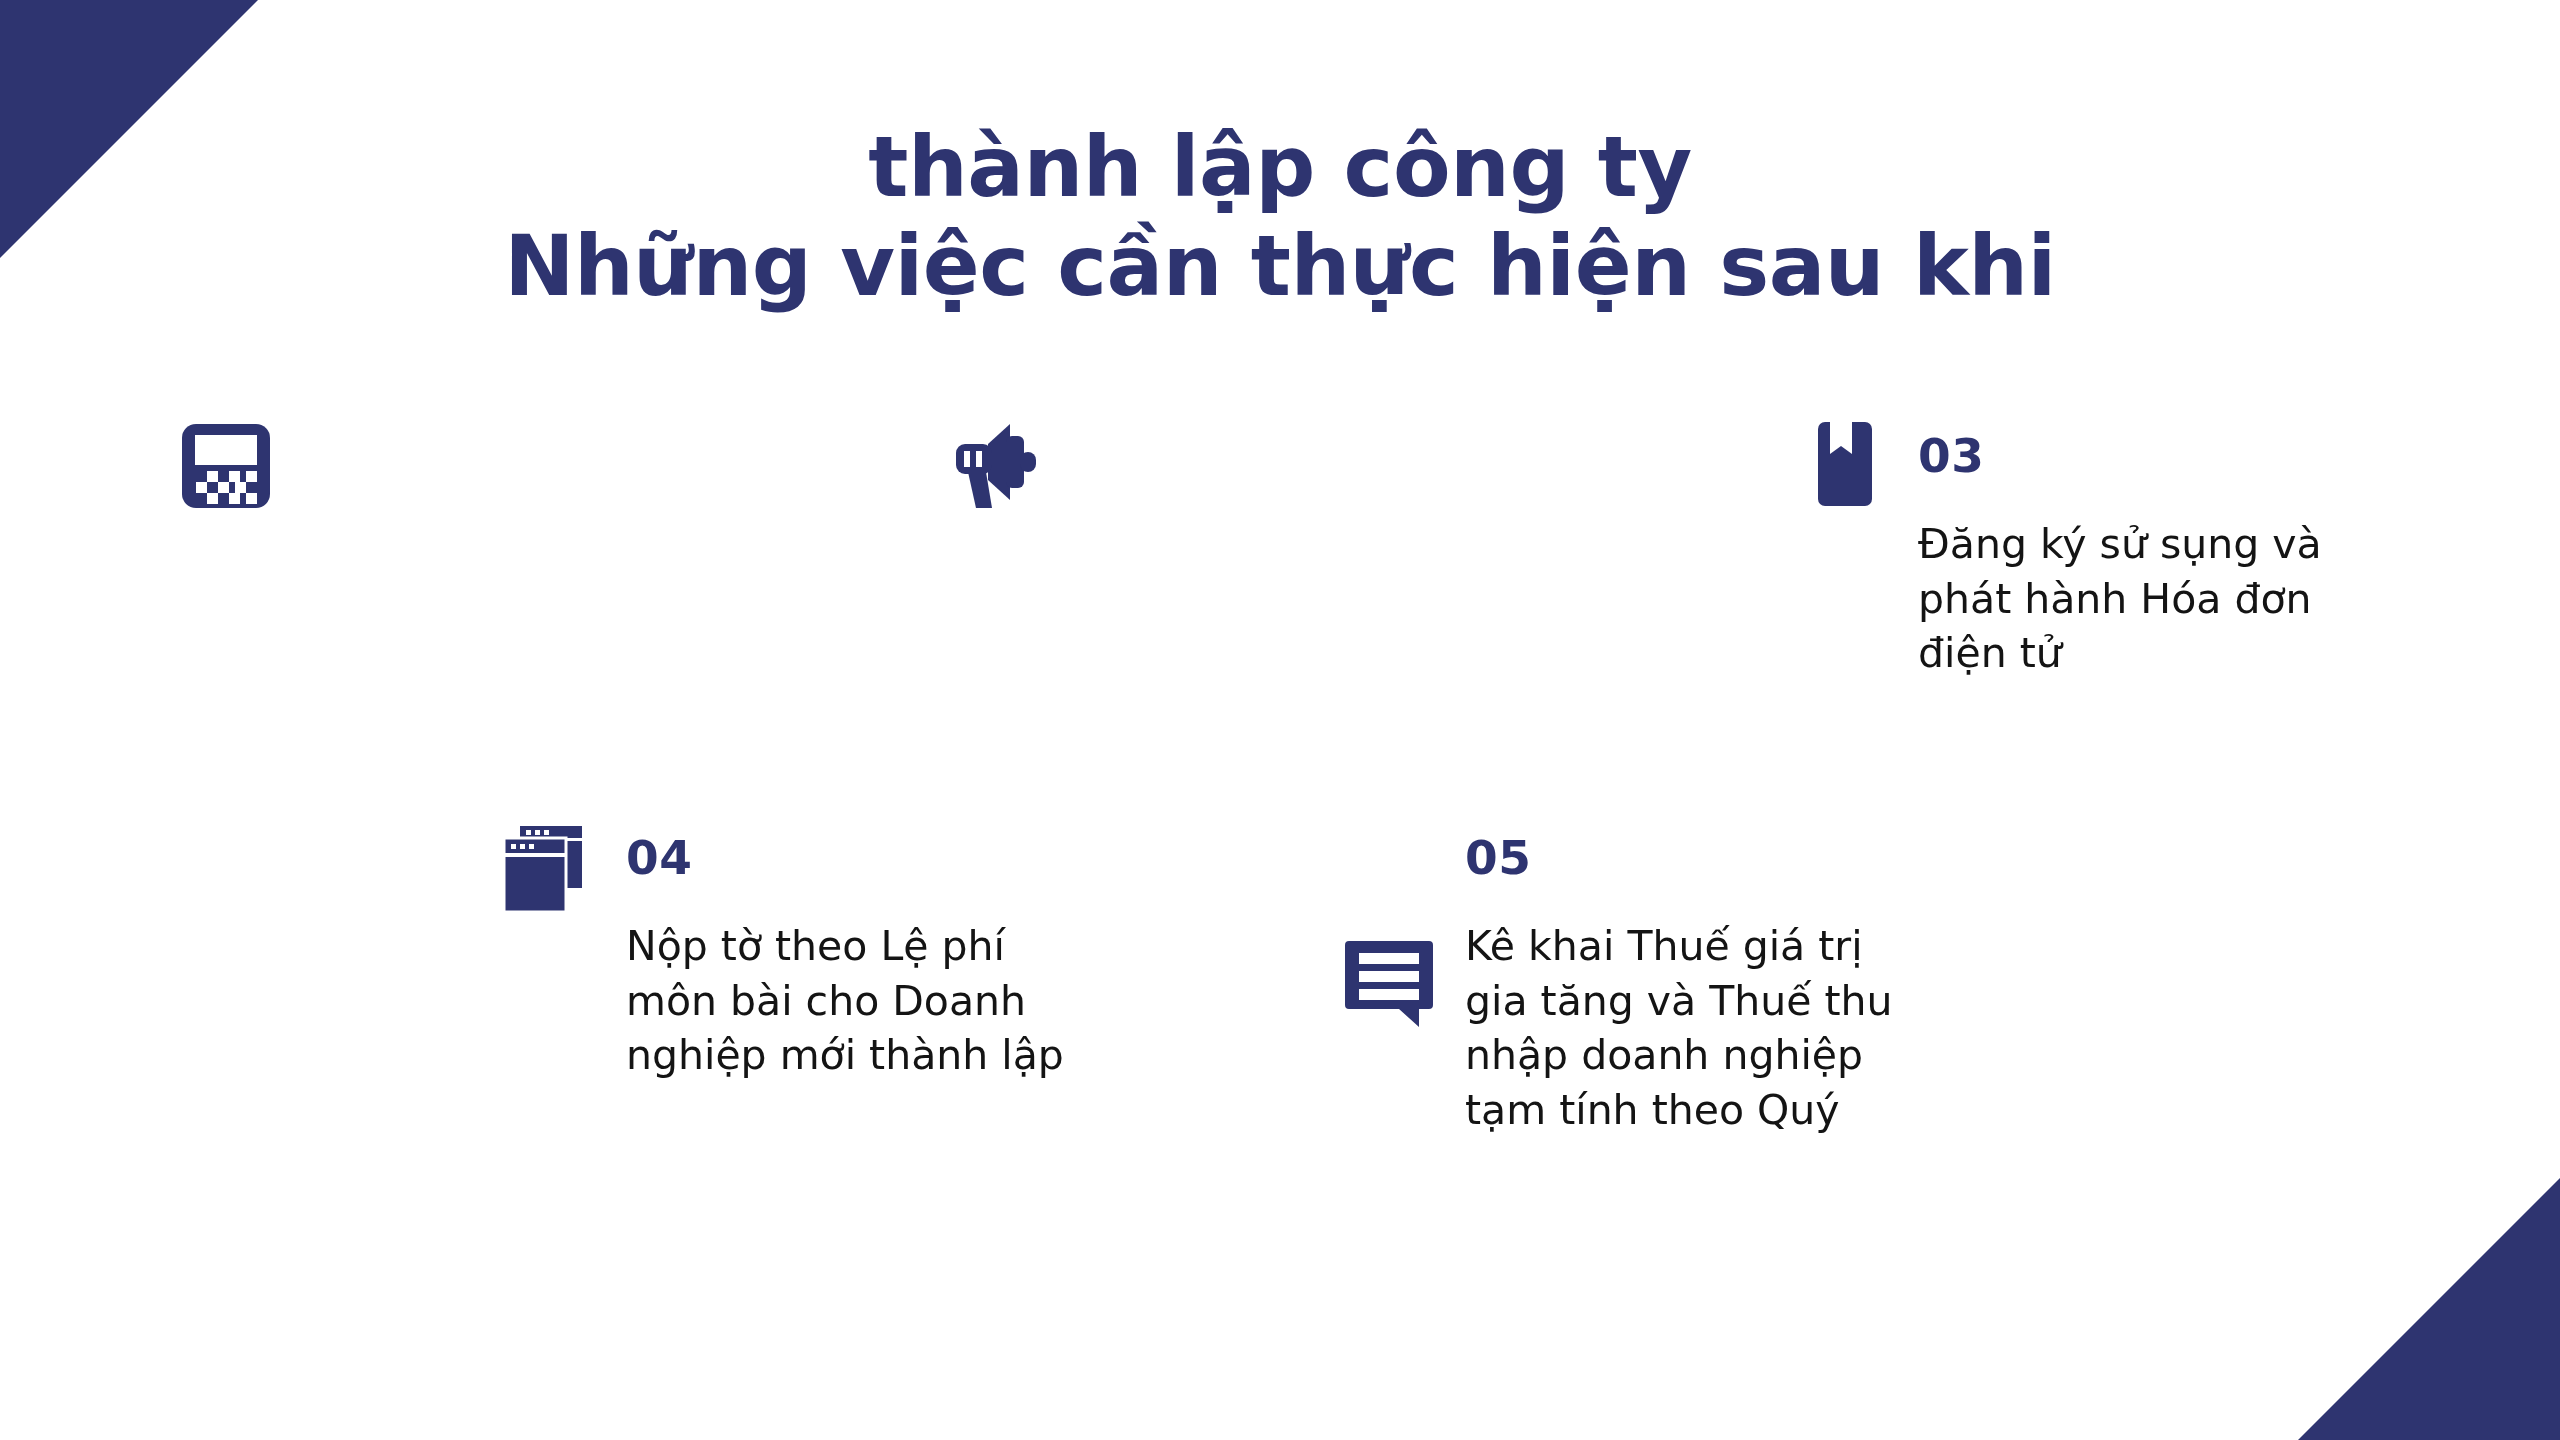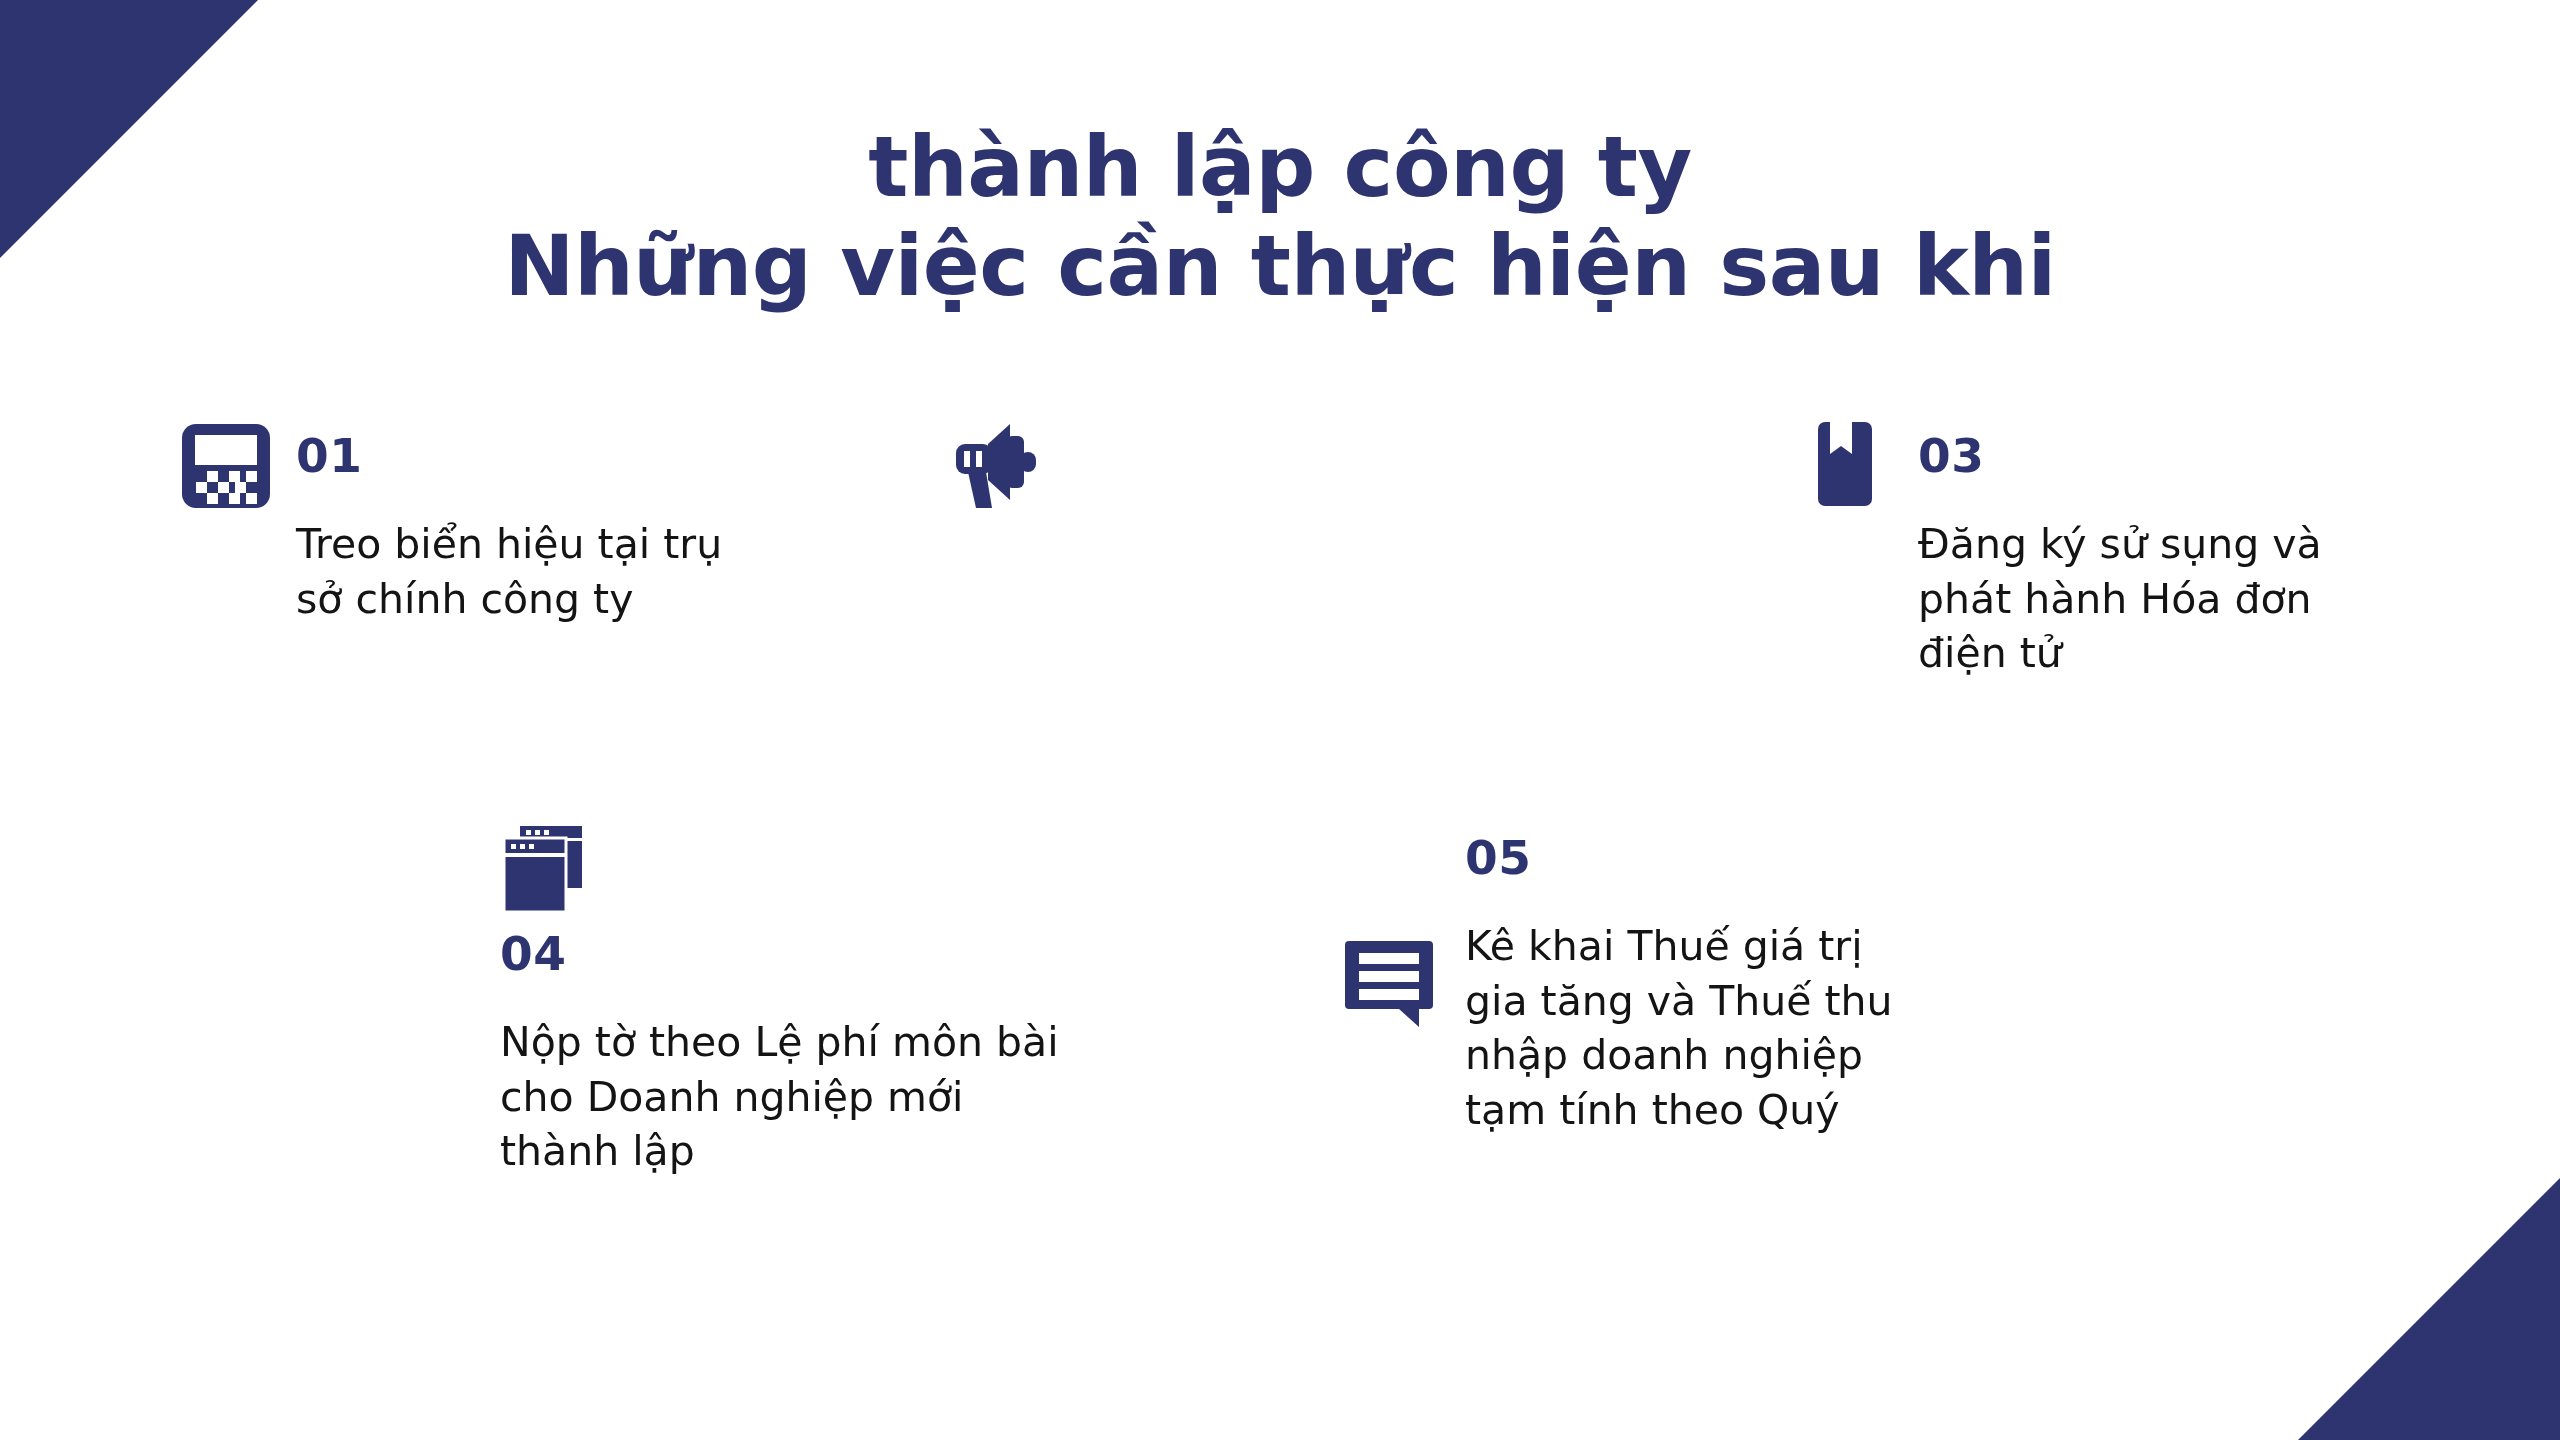--- a/index.html
+++ b/index.html
@@ -94,21 +94,21 @@
     color: #141414;
     font-size: 41px;
     line-height: 1.33;
     font-weight: normal;
   }
 
   
   #card-01 { top: 418px; left: 178px;  width: 560px; }
   #card-02 { top: 418px; left: 948px;  width: 560px; }
   #card-03 { top: 418px; left: 1800px; width: 560px; }
-  #card-04 { top: 820px; left: 500px;  width: 570px; flex-direction: column; }
+  #card-04 { top: 820px; left: 500px;  width: 570px; }
   #card-05 { top: 820px; left: 1345px; width: 580px; align-items: center; }
 
   
   #card-01 .card-body,
   #card-02 .card-body,
   #card-03 .card-body,
   #card-04 .card-body,
   #card-05 .card-body { padding-top: 14px; }
 
   #card-04 .card-icon { margin-right: 30px; }
@@ -137,24 +137,20 @@
         <rect x="51" y="53" width="11" height="11" fill="#ffffff"></rect>
         <rect x="68" y="53" width="11" height="11" fill="#ffffff"></rect>
         <rect x="18" y="64" width="11" height="11" fill="#ffffff"></rect>
         <rect x="40" y="64" width="11" height="11" fill="#ffffff"></rect>
         <rect x="57" y="64" width="11" height="11" fill="#ffffff"></rect>
         <rect x="29" y="75" width="11" height="11" fill="#ffffff"></rect>
         <rect x="51" y="75" width="11" height="11" fill="#ffffff"></rect>
         <rect x="68" y="75" width="11" height="11" fill="#ffffff"></rect>
       </svg>
     </span>
-    <div class="card-body">
-      <div class="card-number">01</div>
-      <div class="card-text">Treo biển hiệu tại trụ sở chính công ty</div>
-    </div>
   </div>
 
   <div class="card" id="card-02">
     <span class="card-icon">
       <svg viewBox="0 0 96 96" xmlns="http://www.w3.org/2000/svg">
         <path d="M62 6 L40 26 L40 62 L62 82 Z" fill="#2E3470"></path>
         <rect x="58" y="18" width="18" height="52" rx="6" ry="6" fill="#2E3470"></rect>
         <rect x="72" y="34" width="16" height="20" rx="8" ry="8" fill="#2E3470"></rect>
         <rect x="8" y="26" width="36" height="30" rx="9" ry="9" fill="#2E3470"></rect>
         <rect x="16" y="33" width="6" height="16" fill="#ffffff"></rect>

